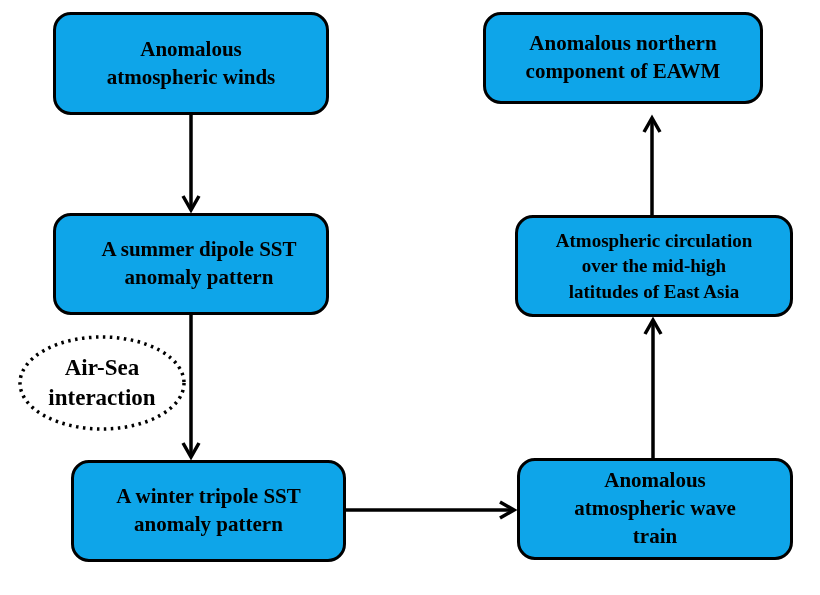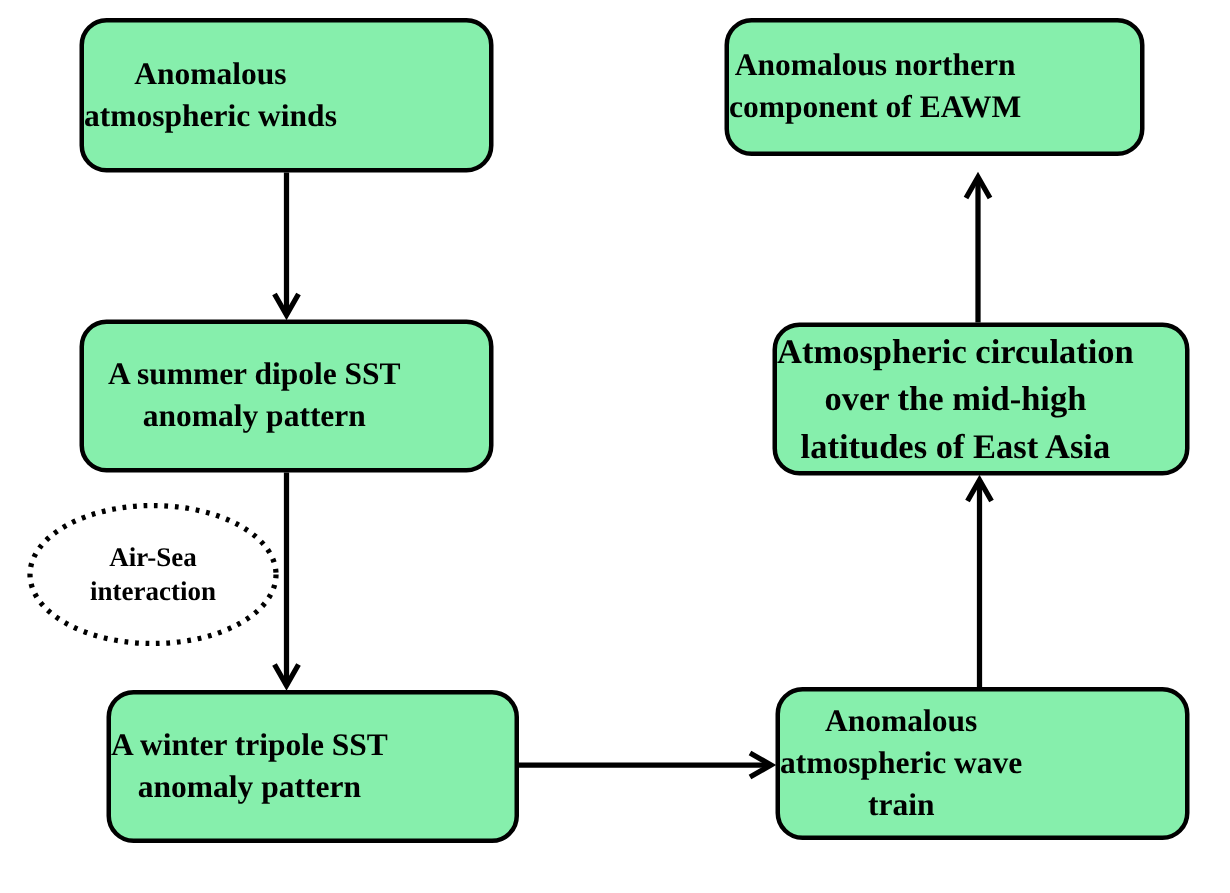--- a/index.html
+++ b/index.html
@@ -21,51 +21,52 @@
     left: 0;
     top: 0;
     width: 820px;
     height: 595px;
   }
   .node {
     position: absolute;
     box-sizing: border-box;
     border: 3.5px solid #000000;
     border-radius: 18px;
-    background: #86efac;
+    background: #0ea5e9;
     display: flex;
     align-items: center;
+    justify-content: center;
     text-align: center;
     font-weight: bold;
     font-size: 21px;
     line-height: 1.32;
     white-space: pre-line;
   }
   .node--small {
-    font-size: 23px;
+    font-size: 19px;
     line-height: 1.35;
   }
   #n-winds        { left: 53px;  top: 12px;  width: 276px; height: 103px; }
   #n-summer       { left: 53px;  top: 213px; width: 276px; height: 102px; padding-left: 16px; }
   #n-winter       { left: 55px;  top: 460px; width: 275px; height: 102px; margin-left: 16px; }
   #n-eawm         { left: 483px; top: 12px;  width: 280px; height: 92px; }
   #n-circulation  { left: 515px; top: 215px; width: 278px; height: 102px; }
   #n-wavetrain    { left: 517px; top: 458px; width: 276px; height: 102px; }
   .ellipse-label {
     position: absolute;
     left: 18px;
     top: 336px;
     width: 168px;
     height: 94px;
     display: flex;
     align-items: center;
     justify-content: center;
     text-align: center;
     font-weight: bold;
-    font-size: 18px;
+    font-size: 23px;
     line-height: 1.3;
     white-space: pre-line;
   }
 </style>
 </head>
 <body>
 
 <div class="canvas">
 
   <svg class="overlay" width="820" height="595" viewBox="0 0 820 595" xmlns="http://www.w3.org/2000/svg">

